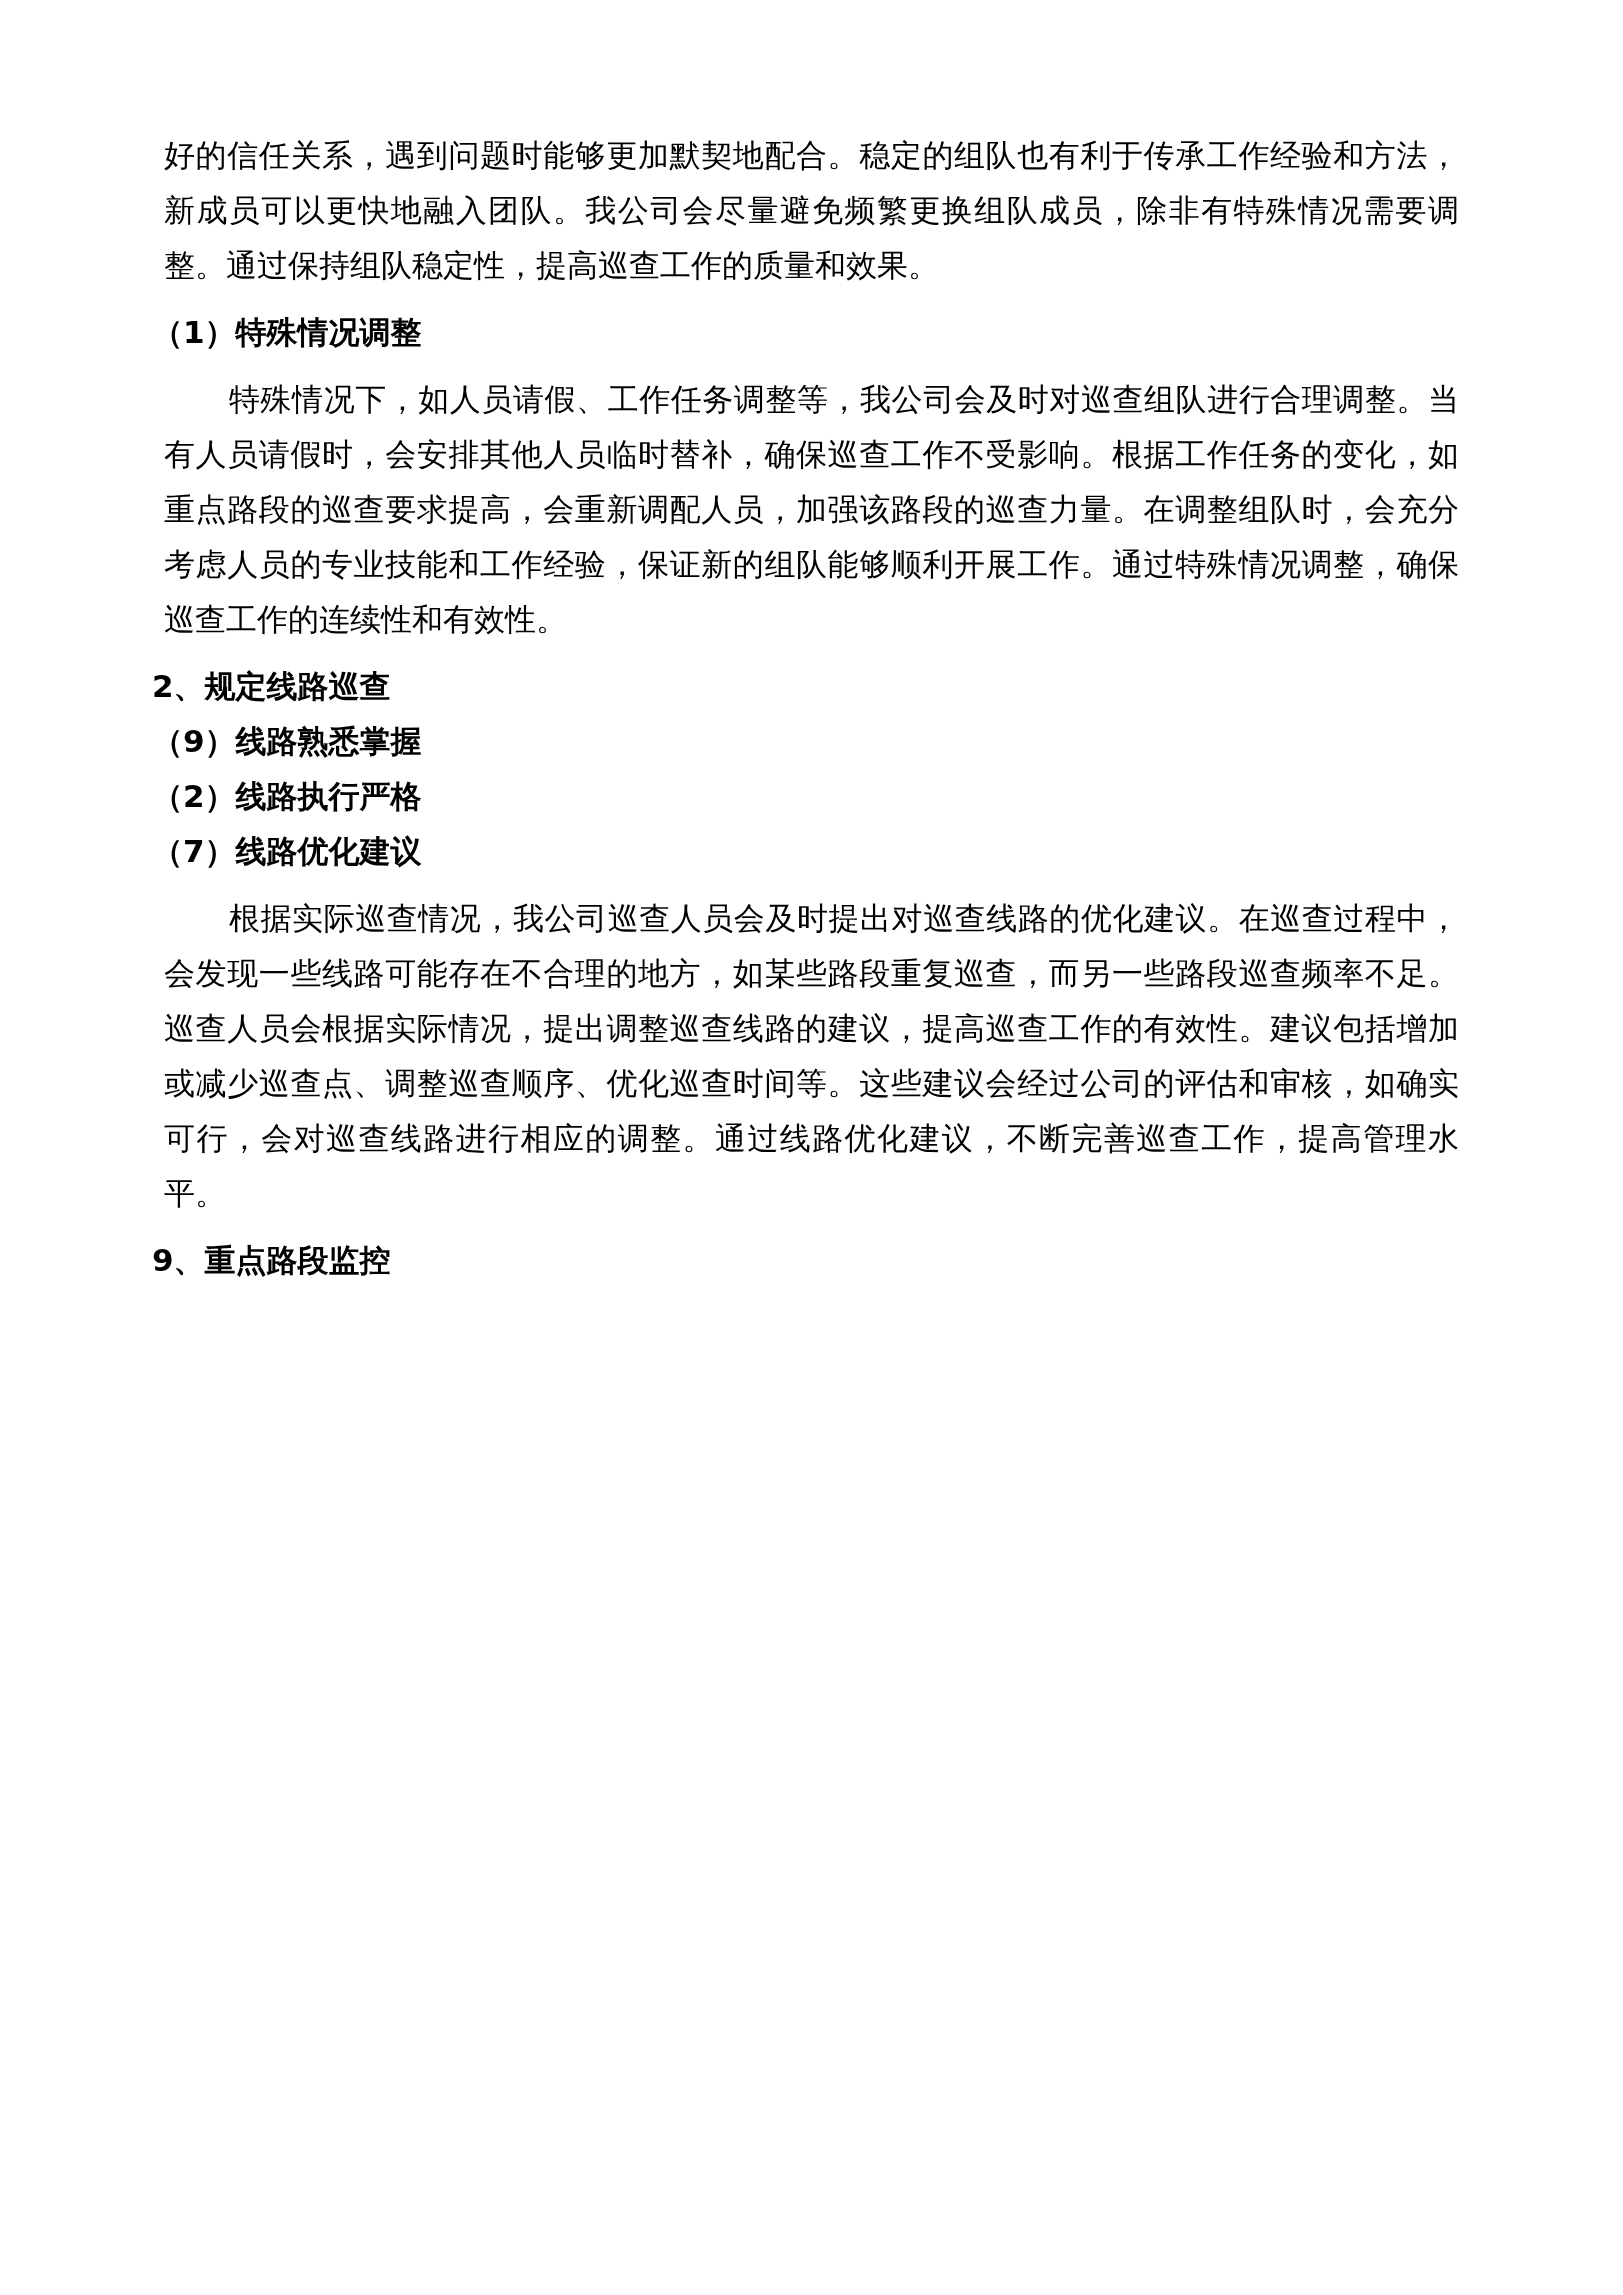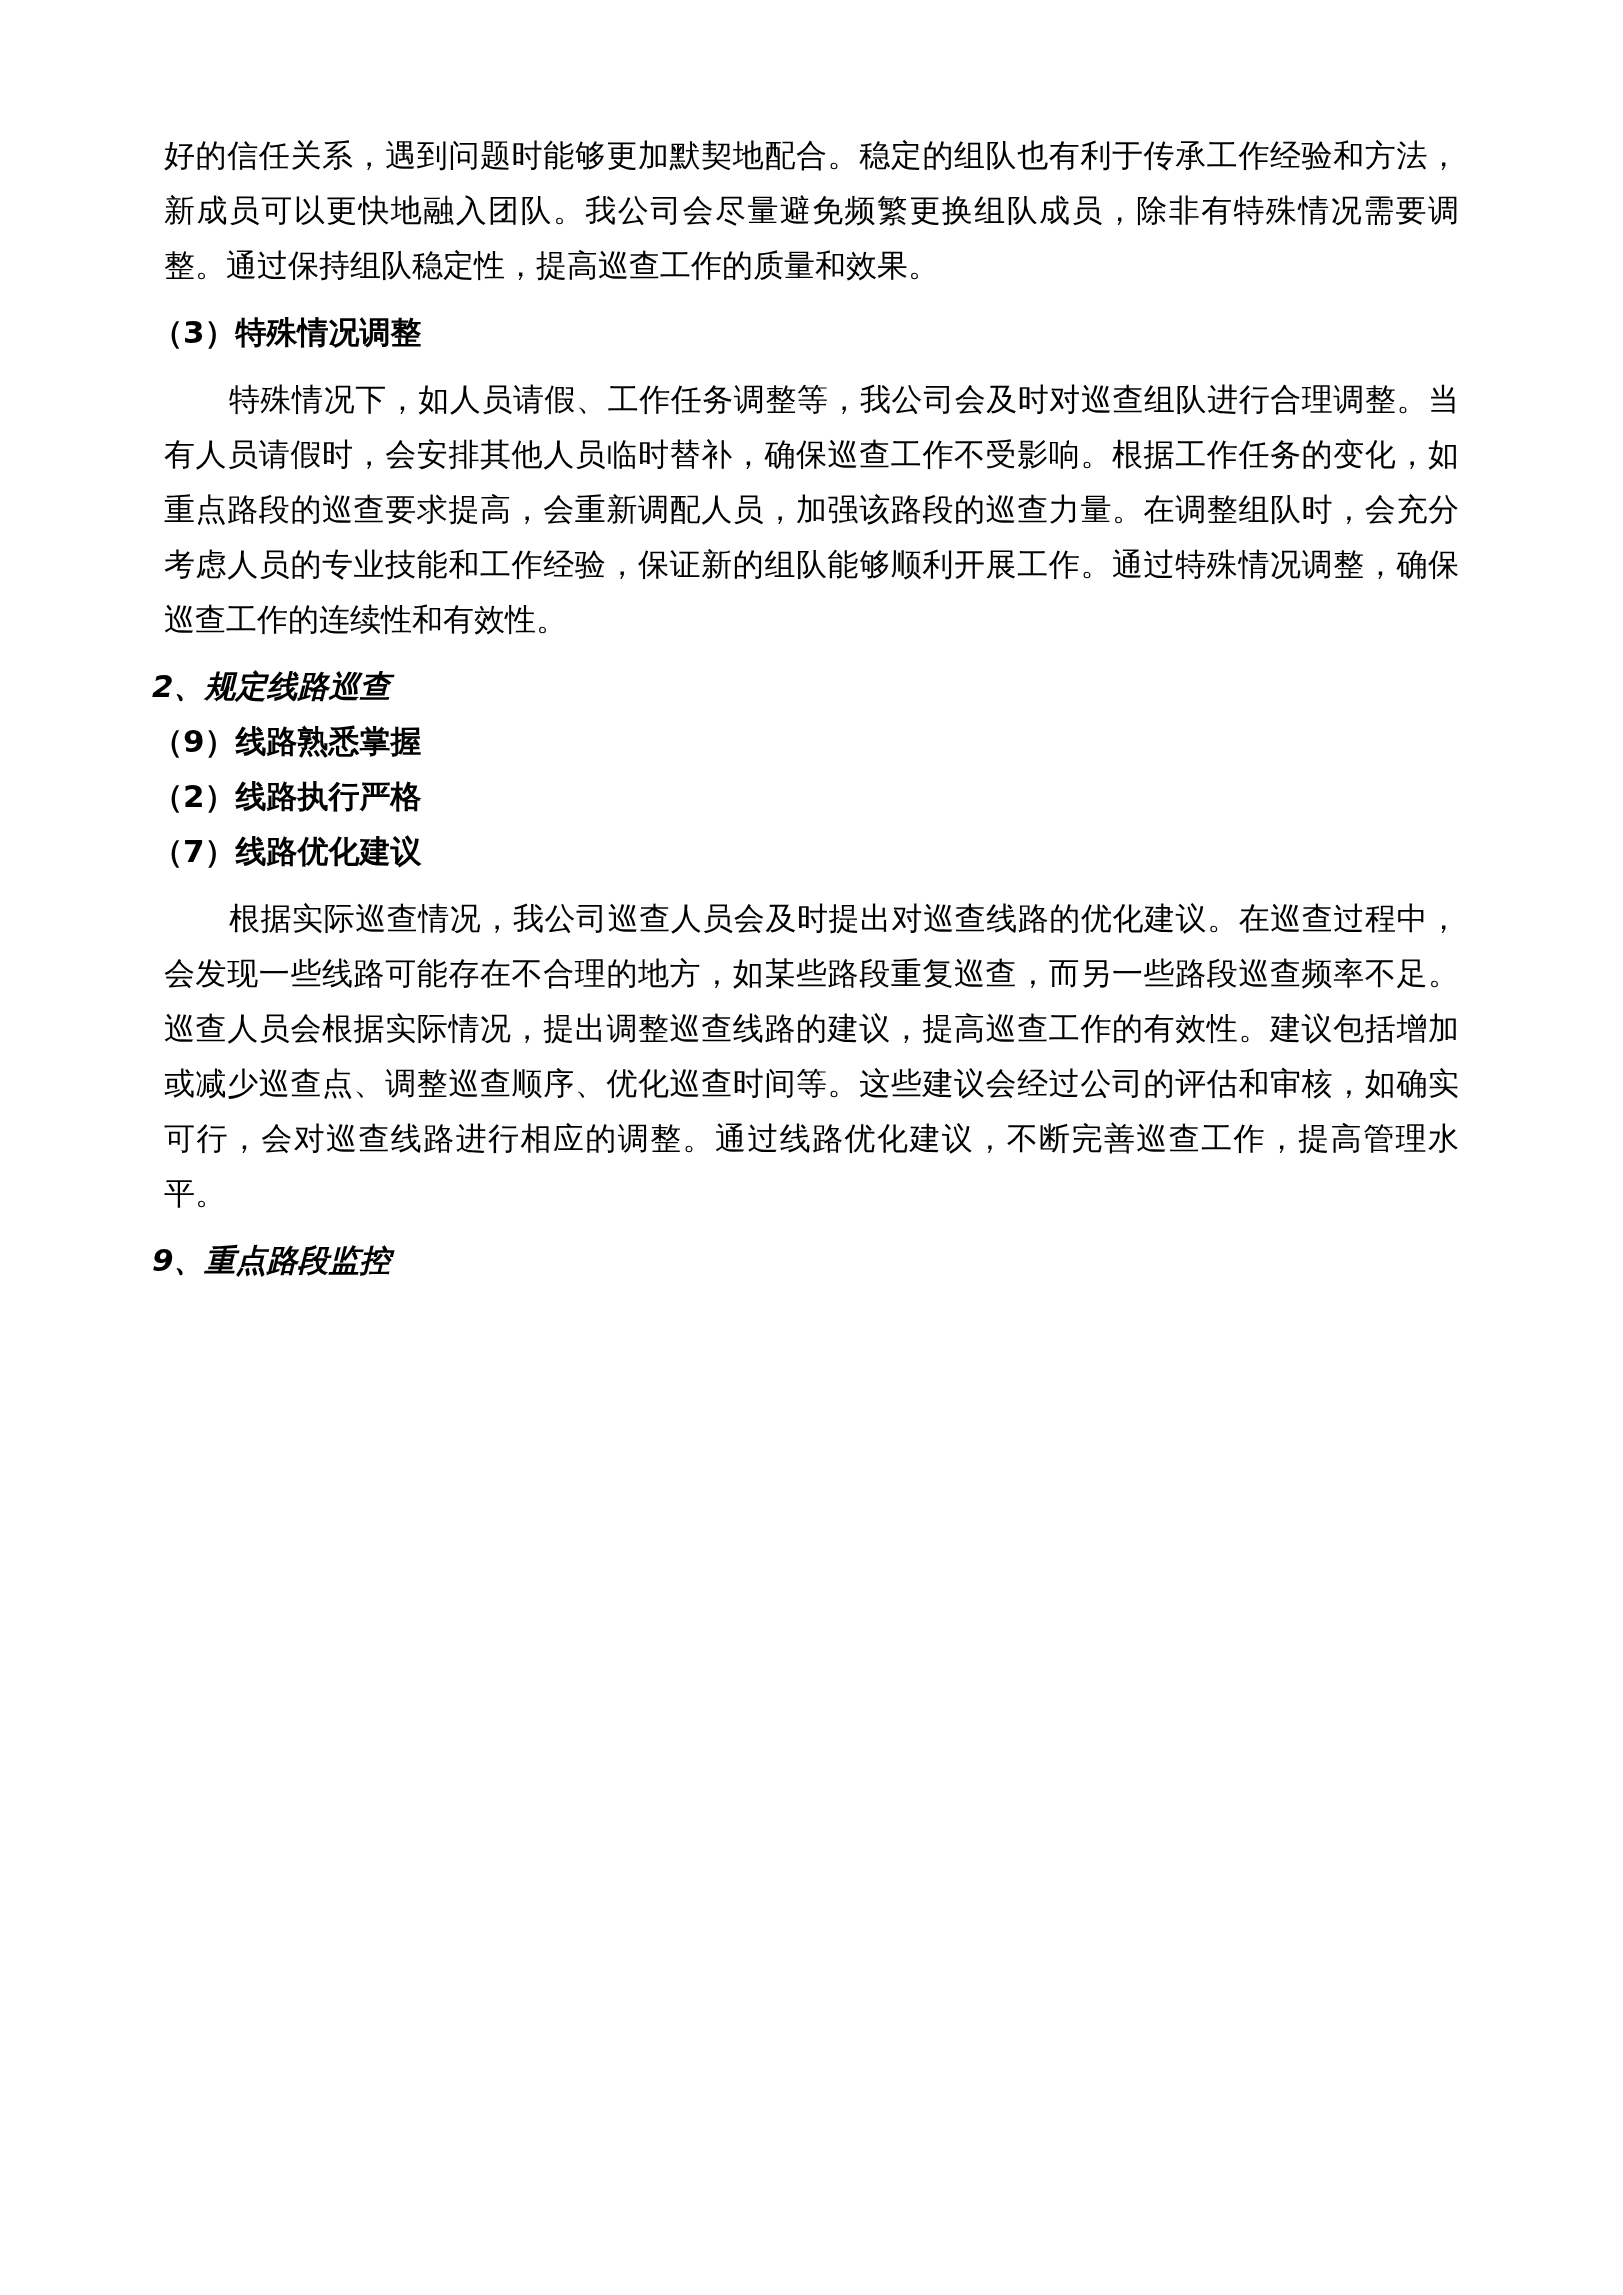--- a/index.html
+++ b/index.html
@@ -49,35 +49,34 @@
     margin: 0;
     font-weight: bold;
     font-size: 31px;
     line-height: 55px;
     text-align: left;
     font-family: "DejaVu Sans", "Liberation Sans", sans-serif;
     letter-spacing: 0;
   }
   h2.heading-num {
     text-indent: 0;
-    font-style: italic;
   }
   h3.heading-paren {
     text-indent: 0;
   }
 </style>
 </head>
 <body>
 
 <div class="page">
   <div class="content">
 
     <p class="body-par no-indent">好的信任关系，遇到问题时能够更加默契地配合。稳定的组队也有利于传承工作经验和方法，新成员可以更快地融入团队。我公司会尽量避免频繁更换组队成员，除非有特殊情况需要调整。通过保持组队稳定性，提高巡查工作的质量和效果。</p>
 
-    <h3 class="heading-paren">（3）特殊情况调整</h3>
+    <h3 class="heading-paren">（1）特殊情况调整</h3>
 
     <p class="body-par">特殊情况下，如人员请假、工作任务调整等，我公司会及时对巡查组队进行合理调整。当有人员请假时，会安排其他人员临时替补，确保巡查工作不受影响。根据工作任务的变化，如重点路段的巡查要求提高，会重新调配人员，加强该路段的巡查力量。在调整组队时，会充分考虑人员的专业技能和工作经验，保证新的组队能够顺利开展工作。通过特殊情况调整，确保巡查工作的连续性和有效性。</p>
 
     <h2 class="heading-num">2、规定线路巡查</h2>
 
     <h3 class="heading-paren">（9）线路熟悉掌握</h3>
 
 
     <h3 class="heading-paren">（2）线路执行严格</h3>
 

